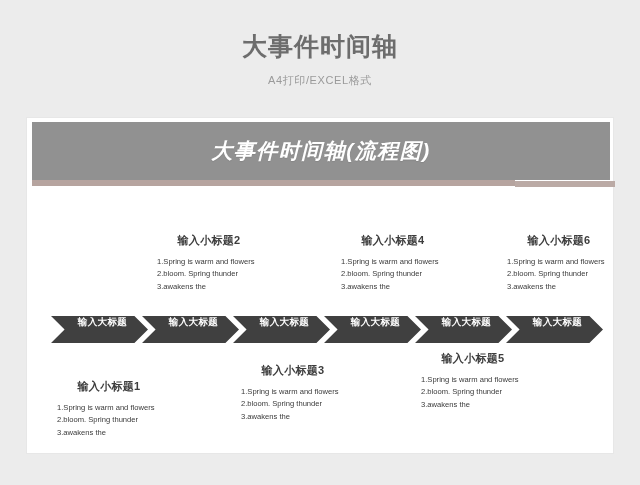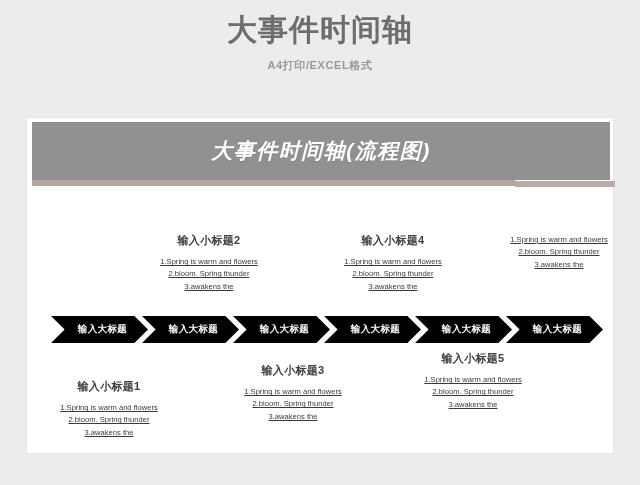--- a/index.html
+++ b/index.html
@@ -18,32 +18,32 @@
   
   .page-header {
     position: absolute;
     left: 0;
     top: 0;
     width: 640px;
     text-align: center;
   }
   .page-title {
     margin: 0;
-    padding-top: 13px;
-    font-size: 30px;
+    padding-top: 33px;
+    font-size: 25px;
     font-weight: 700;
     color: #6d6d6d;
     letter-spacing: 1px;
     line-height: 1.1;
   }
   .page-subtitle {
     margin: 0;
     padding-top: 12px;
     font-size: 11px;
-    font-weight: 700;
+    font-weight: 400;
     color: #9a9a9a;
     letter-spacing: 0.6px;
   }
 
   
   .card {
     position: absolute;
     left: 27px;
     top: 118px;
     width: 586px;
@@ -130,24 +130,23 @@
     font-weight: 700;
     color: #3d3d3d;
     letter-spacing: 0.3px;
     margin: 0 0 9px 0;
     line-height: 1.2;
   }
   .block-body {
     font-size: 7.6px;
     color: #3a3a3a;
     line-height: 1.62;
-    text-align: center;
+    text-align: left;
     margin: 0 auto;
     width: 104px;
-    text-decoration: underline;
   }
 
   
   .block-t0 { left: 106px; }
   .block-t1 { left: 290px; }
   .block-t2 { left: 456px; }
 
   
   .block-b0 { left: 6px; margin-top: 28px; }
   .block-b1 { left: 190px; margin-top: 12px; }
@@ -159,23 +158,22 @@
     left: 24px;
     top: 122px;
     width: 540px;
     height: 28px;
   }
   .chevron {
     position: absolute;
     top: 0;
     width: 97px;
     height: 27px;
-    background: #000000;
+    background: #404040;
     display: flex;
-    align-items: center;
     justify-content: center;
     -webkit-clip-path: polygon(0 0, 86% 0, 100% 50%, 86% 100%, 0 100%, 14% 50%);
     clip-path: polygon(0 0, 86% 0, 100% 50%, 86% 100%, 0 100%, 14% 50%);
   }
   .chevron-label {
     color: #ffffff;
     font-size: 9.5px;
     font-weight: 700;
     letter-spacing: 0.4px;
     padding-left: 6px;
@@ -210,20 +208,21 @@
     <div class="row-top">
       <div class="block block-t0">
         <div class="block-title">输入小标题2</div>
         <div class="block-body">1.Spring is warm and flowers 2.bloom. Spring thunder 3.awakens the</div>
       </div>
       <div class="block block-t1">
         <div class="block-title">输入小标题4</div>
         <div class="block-body">1.Spring is warm and flowers 2.bloom. Spring thunder 3.awakens the</div>
       </div>
       <div class="block block-t2">
+        <div class="block-title">输入小标题6</div>
         <div class="block-body">1.Spring is warm and flowers 2.bloom. Spring thunder 3.awakens the</div>
       </div>
     </div>
 
     <div class="chevron-strip">
       <div class="chevron ch0">
         <span class="chevron-label">输入大标题</span>
       </div>
       <div class="chevron ch1">
         <span class="chevron-label">输入大标题</span>

